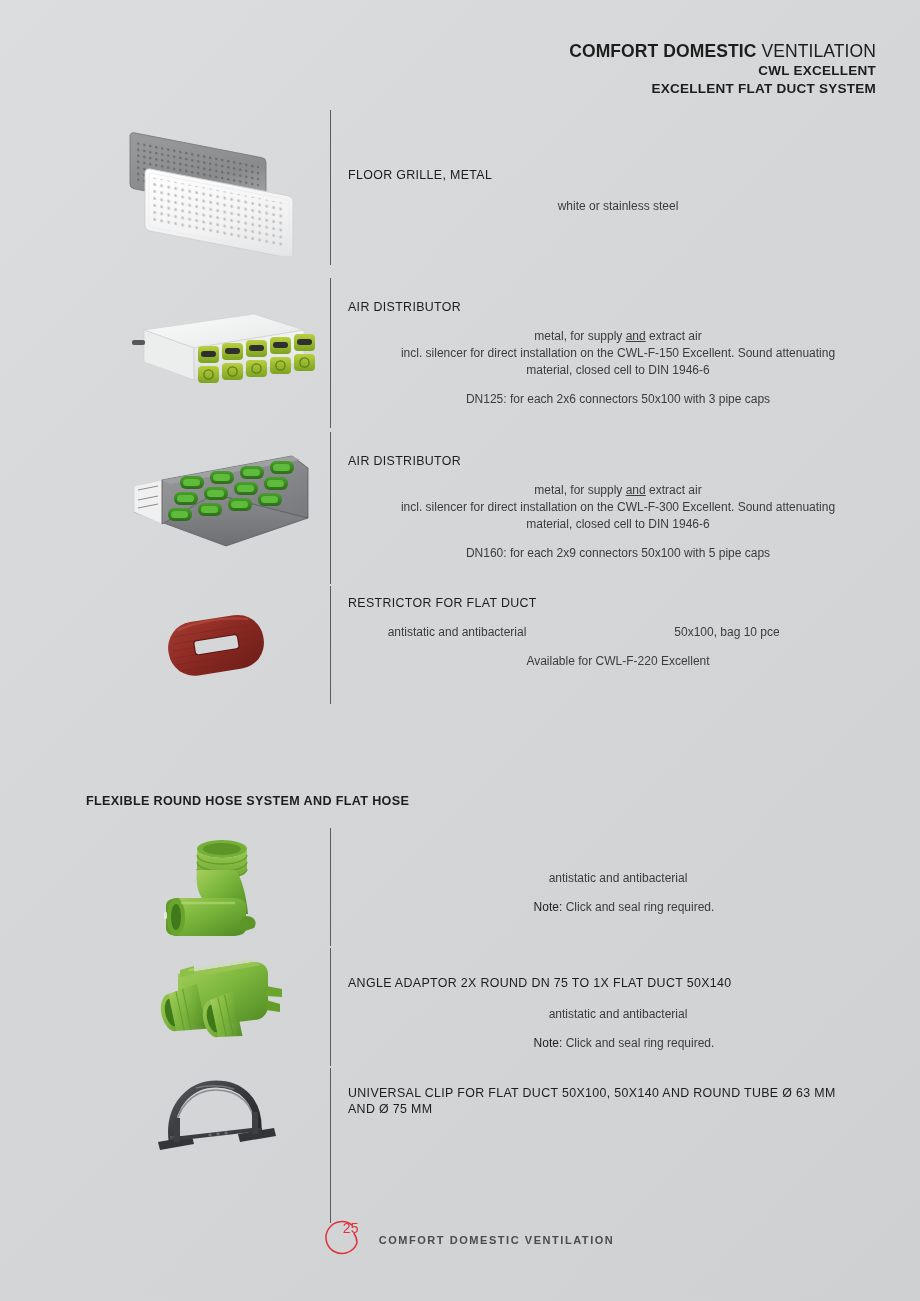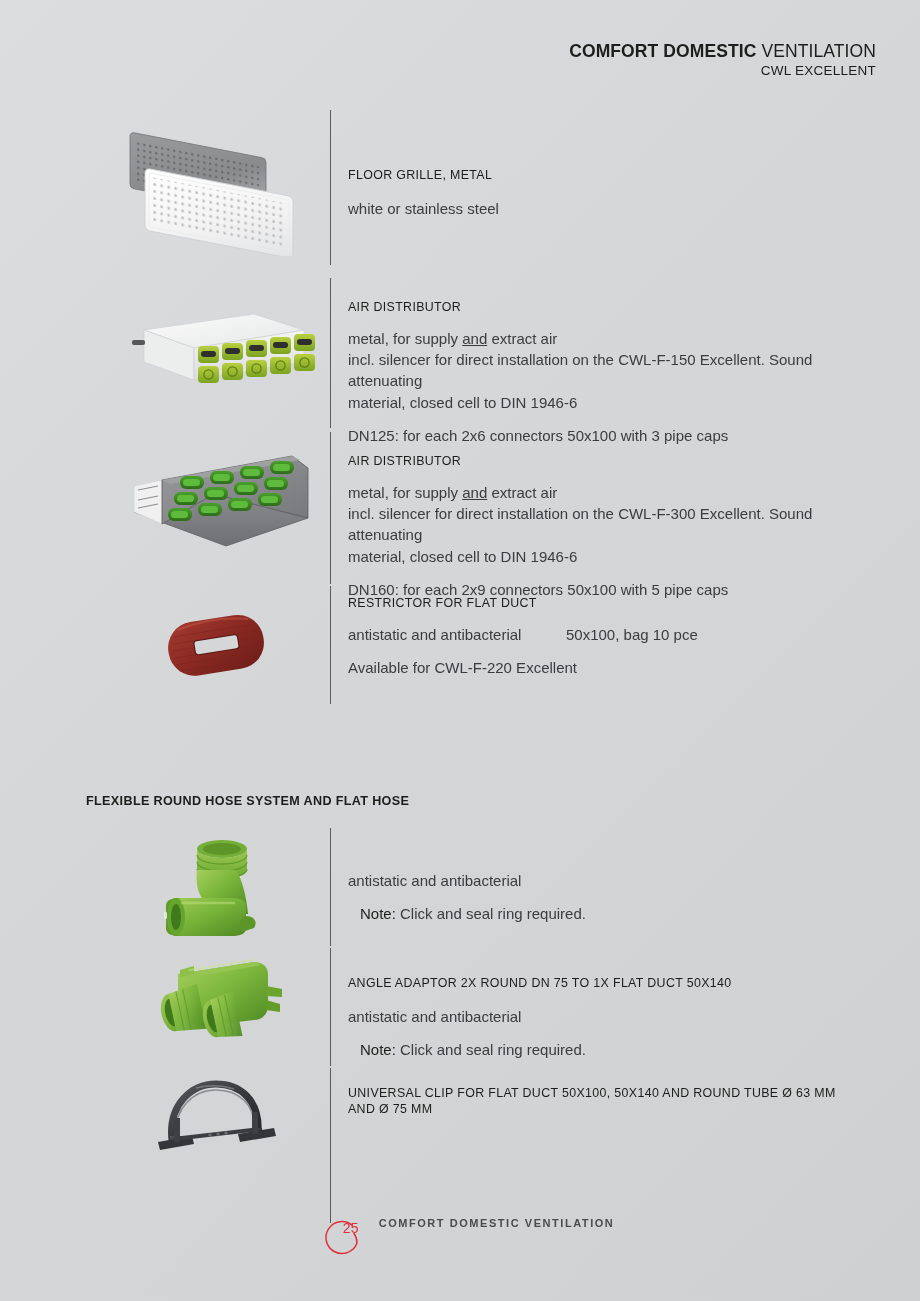--- a/index.html
+++ b/index.html
@@ -37,21 +37,21 @@
     font-size: 17.5px;
     letter-spacing: 0.1px;
     color: #1d1d1b;
     white-space: nowrap;
   }
   .header .line1 .strong { font-weight: bold; }
   .header .line1 .light  { font-weight: normal; }
   .header .line2,
   .header .line3 {
     font-size: 13.5px;
-    font-weight: normal;
+    font-weight: bold;
     letter-spacing: 0.25px;
     color: #1d1d1b;
     white-space: nowrap;
   }
 
   
   .prod {
     position: absolute;
     left: 0;
     width: 920px;
@@ -78,24 +78,25 @@
   }
 
   .ptitle {
     font-size: 12.4px;
     font-weight: normal;
     letter-spacing: 0.35px;
     color: #1d1d1b;
     line-height: 1.28;
   }
   .ptext {
-    font-size: 15px;
+    font-size: 12px;
     font-weight: normal;
     color: #3b3c3e;
     line-height: 1.42;
+    text-align: center;
   }
   .ptext.gap { margin-top: 12px; }
   .ptext.tight { margin-top: 2px; }
   .ptext u { text-decoration: underline; }
   .ptext b { font-weight: normal; color: #1d1d1b; padding-left: 12px; }
   .spacer-12 { height: 12px; }
   .spacer-14 { height: 14px; }
 
   .row-inline { display: flex; }
   .row-inline .c1 { width: 218px; flex: 0 0 218px; }
@@ -111,20 +112,21 @@
     color: #1d1d1b;
   }
 
   
   .footer {
     position: absolute;
     left: 0;
     bottom: 38px;
     width: 920px;
     display: flex;
+    align-items: center;
     justify-content: center;
     gap: 12px;
     padding-left: 15px;
   }
   .footer-logo {
     position: relative;
     width: 46px;
     height: 46px;
   }
   .footer-logo svg { display: block; }
@@ -149,20 +151,21 @@
   .fig-svg { display: block; }
 </style>
 </head>
 <body>
 
 <div class="page">
 
   <div class="header">
     <div class="line1"><span class="strong">COMFORT DOMESTIC</span><span class="light"> VENTILATION</span></div>
     <div class="line2">CWL EXCELLENT</div>
+    <div class="line3">EXCELLENT FLAT DUCT SYSTEM</div>
   </div>
 
   <div class="prod" style="top:110px;">
     <div class="rule" style="height:155px;"></div>
 
     <div class="figure" style="left:120px; top:16px; width:200px; height:130px;">
       <svg class="fig-svg" width="200" height="130" viewBox="0 0 200 130" aria-hidden="true">
         <defs>
           <linearGradient id="greyPlate" x1="0" y1="0" x2="1" y2="1">
             <stop offset="0%" stop-color="#9a9b9d"></stop>

